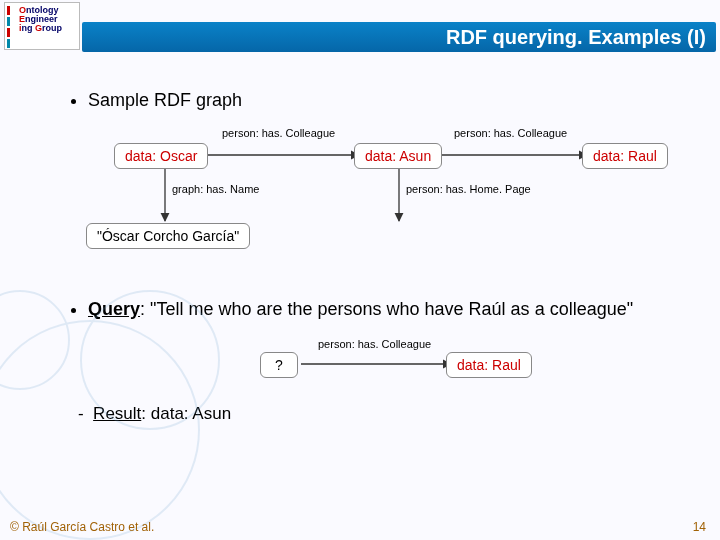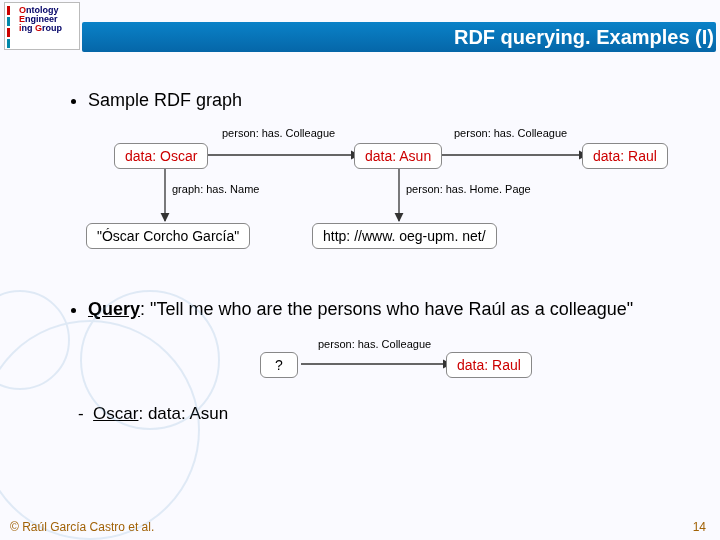--- a/index.html
+++ b/index.html
@@ -46,21 +46,21 @@
     position: absolute;
     left: 82px;
     right: 4px;
     top: 22px;
     height: 30px;
     background: linear-gradient(#0a82c8, #0566a8);
     color: #fff;
     font-weight: bold;
     font-size: 20px;
     text-align: right;
-    padding-right: 2px;
+    padding-right: 10px;
     line-height: 30px;
     border-radius: 2px;
   }
   .content { padding: 18px 40px 0 54px; font-size: 18px; }
   ul.bul { margin: 14px; padding-left: 20px; }
   ul.bul li { margin-bottom: 8px; }
   .graph-area {
     position: relative;
     height: 160px;
     margin-top: 10px;
@@ -165,21 +165,20 @@
       <line x1="150" y1="30" x2="302" y2="30" stroke="#333" stroke-width="1.3" marker-end="url(#arr)"></line>
       <line x1="382" y1="30" x2="530" y2="30" stroke="#333" stroke-width="1.3" marker-end="url(#arr)"></line>
       <line x1="108" y1="42" x2="108" y2="96" stroke="#333" stroke-width="1.3" marker-end="url(#arr)"></line>
       <line x1="342" y1="42" x2="342" y2="96" stroke="#333" stroke-width="1.3" marker-end="url(#arr)"></line>
     </svg>
 
     <div class="node red-node" style="left:60px; top:18px;">data: Oscar</div>
     <div class="node red-node" style="left:300px; top:18px;">data: Asun</div>
     <div class="node red-node" style="left:528px; top:18px;">data: Raul</div>
     <div class="node" style="left:32px; top:98px;">"Óscar Corcho García"</div>
-    <div class="node" style="left:258px; top:98px;">http: //www. oeg-upm. net/</div>
 
     <div class="edge-label" style="left:168px; top:2px;">person: has. Colleague</div>
     <div class="edge-label" style="left:400px; top:2px;">person: has. Colleague</div>
     <div class="edge-label" style="left:118px; top:58px;">graph: has. Name</div>
     <div class="edge-label" style="left:352px; top:58px;">person: has. Home. Page</div>
   </div>
 
   <ul class="bul">
     <li>
       <span style="font-weight:bold; text-decoration:underline;">Query</span><span>: "Tell me who are the persons who have Raúl as a colleague"</span>
@@ -189,20 +188,20 @@
   <div class="query-area">
     <svg class="arrows" viewBox="0 0 620 60">
       <line x1="244" y1="30" x2="394" y2="30" stroke="#333" stroke-width="1.3" marker-end="url(#arr)"></line>
     </svg>
     <div class="node" style="left:206px; top:18px; padding:4px 14px;">?</div>
     <div class="node red-node" style="left:392px; top:18px;">data: Raul</div>
     <div class="edge-label" style="left:264px; top:4px;">person: has. Colleague</div>
   </div>
 
   <div class="result-sub">
-    - &nbsp;<span style="text-decoration:underline;">Oscar</span><span>: data: Asun</span>
+    - &nbsp;<span style="text-decoration:underline;">Result</span><span>: data: Asun</span>
   </div>
 </div>
 
 <div class="footer">
   <span>© Raúl García Castro et al.</span>
   <span>14</span>
 </div>
 
 </body></html>

